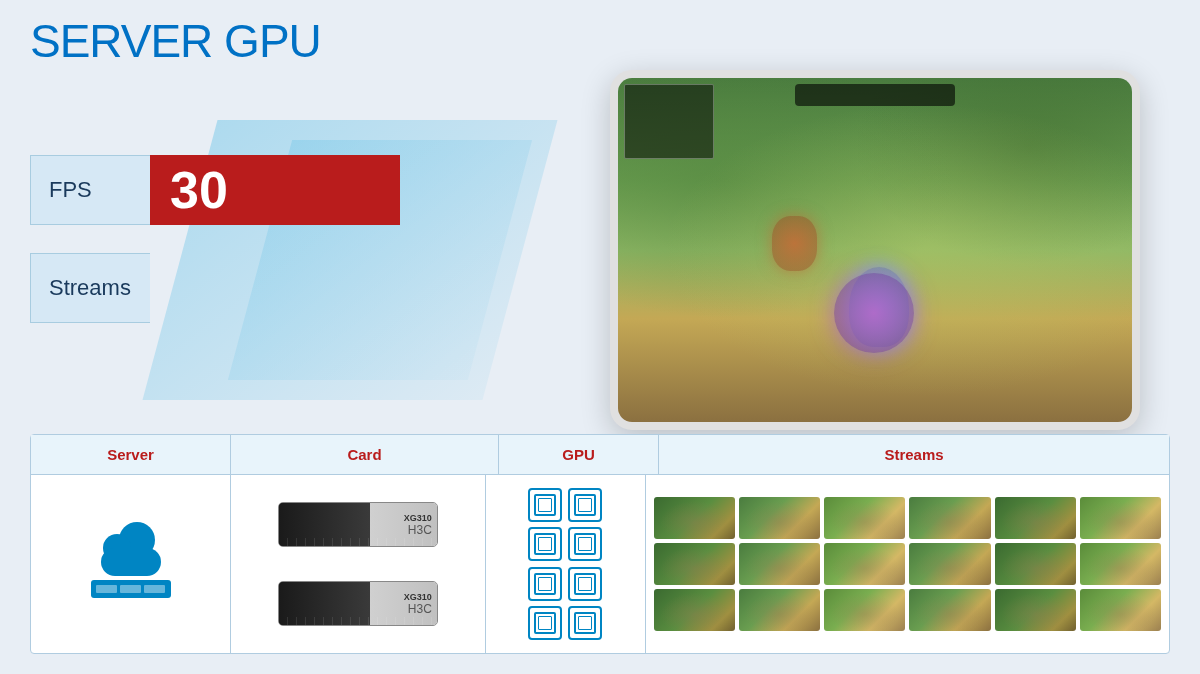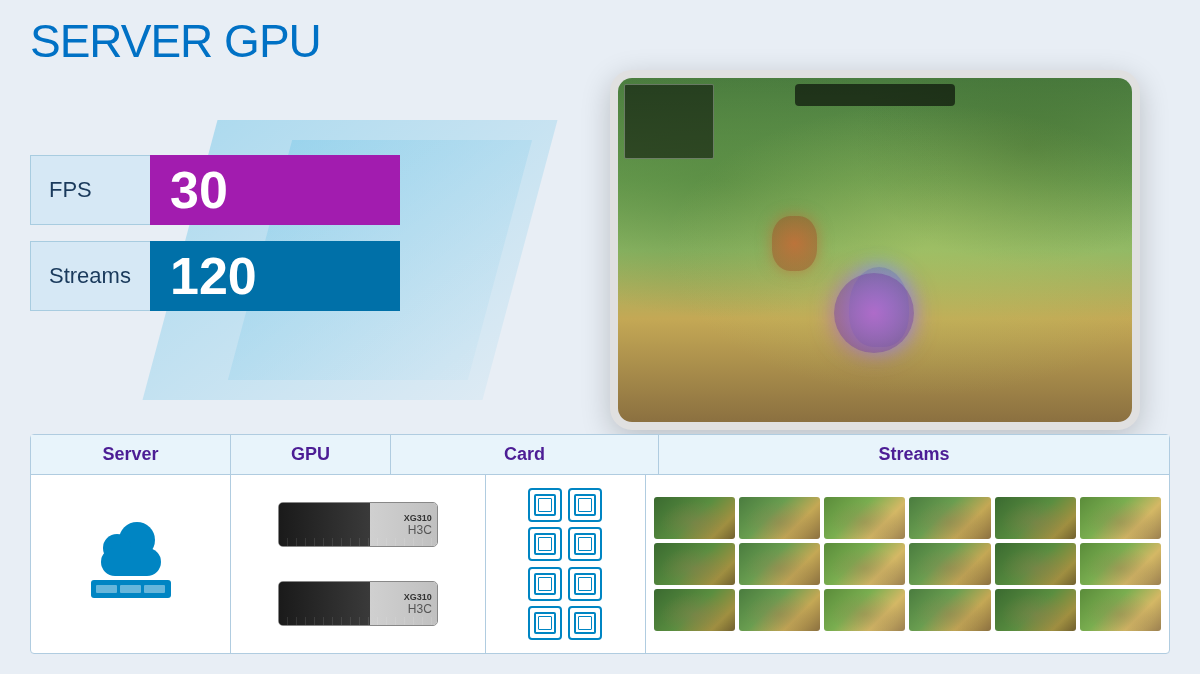--- a/index.html
+++ b/index.html
@@ -66,37 +66,37 @@
     .metrics-panel {
       position: absolute;
       top: 155px;
       left: 30px;
       z-index: 5;
       width: 370px;
     }
     .metric-row {
       display: flex;
       align-items: stretch;
-      margin-bottom: 16px;
+      margin-bottom: 28px;
       height: 70px;
     }
     .metric-label {
       background: #d6e8f5;
       border: 1.5px solid #a8cce0;
       display: flex;
       align-items: center;
       padding: 0 18px;
       font-size: 22px;
       color: #1a3a5c;
       font-weight: 500;
       min-width: 120px;
       border-right: none;
     }
     .metric-value-box {
-      background: #a21caf;
+      background: #b91c1c;
       display: flex;
       align-items: center;
       padding: 0 20px;
       flex: 1;
     }
     .metric-value {
       font-size: 52px;
       font-weight: bold;
       color: white;
       line-height: 1;
@@ -205,23 +205,23 @@
     }
     .table-header-row {
       display: flex;
       border-bottom: 1.5px solid #b0cce0;
       height: 40px;
     }
     .table-header-cell {
       display: flex;
       align-items: center;
       justify-content: center;
-      font-size: 18px;
+      font-size: 15px;
       font-weight: 600;
-      color: #4c1d95;
+      color: #b91c1c;
       border-right: 1.5px solid #b0cce0;
       background: #e8f4fb;
       padding: 0 12px;
     }
     .table-header-cell:last-child { border-right: none; }
     .th-server { width: 200px; }
     .th-card { flex: 1; }
     .th-gpu { width: 160px; }
     .th-streams { flex: 2; }
 
@@ -434,45 +434,42 @@
 
 <div class="metrics-panel">
   <div class="metric-row metric-row-fps">
     <div class="metric-label">FPS</div>
     <div class="metric-value-box">
       <span class="metric-value">30</span>
     </div>
   </div>
   <div class="metric-row metric-row-streams">
     <div class="metric-label">Streams</div>
-    <div class="metric-value-box">
-      <span class="metric-value">120</span>
-    </div>
   </div>
 </div>
 
 <div class="tablet-container">
   <div class="tablet">
     <div class="tablet-screen">
       <div class="game-bg"></div>
       <div class="game-minimap"></div>
       <div class="game-ui-top"></div>
       <div class="game-char-1"></div>
       <div class="game-char-2"></div>
       <div class="game-orb"></div>
     </div>
 
   </div>
 </div>
 
 <div class="bottom-table">
   <div class="table-header-row">
     <div class="table-header-cell th-server">Server</div>
+    <div class="table-header-cell th-card">Card</div>
     <div class="table-header-cell th-gpu">GPU</div>
-    <div class="table-header-cell th-card">Card</div>
     <div class="table-header-cell th-streams">Streams</div>
   </div>
   <div class="table-body">
 
     <div class="table-col-server">
       <div class="cloud-server-icon">
         <div class="cloud-shape">
           <div class="cloud-bump2"></div>
           <div class="cloud-bump1"></div>
           <div class="cloud-body"></div>

